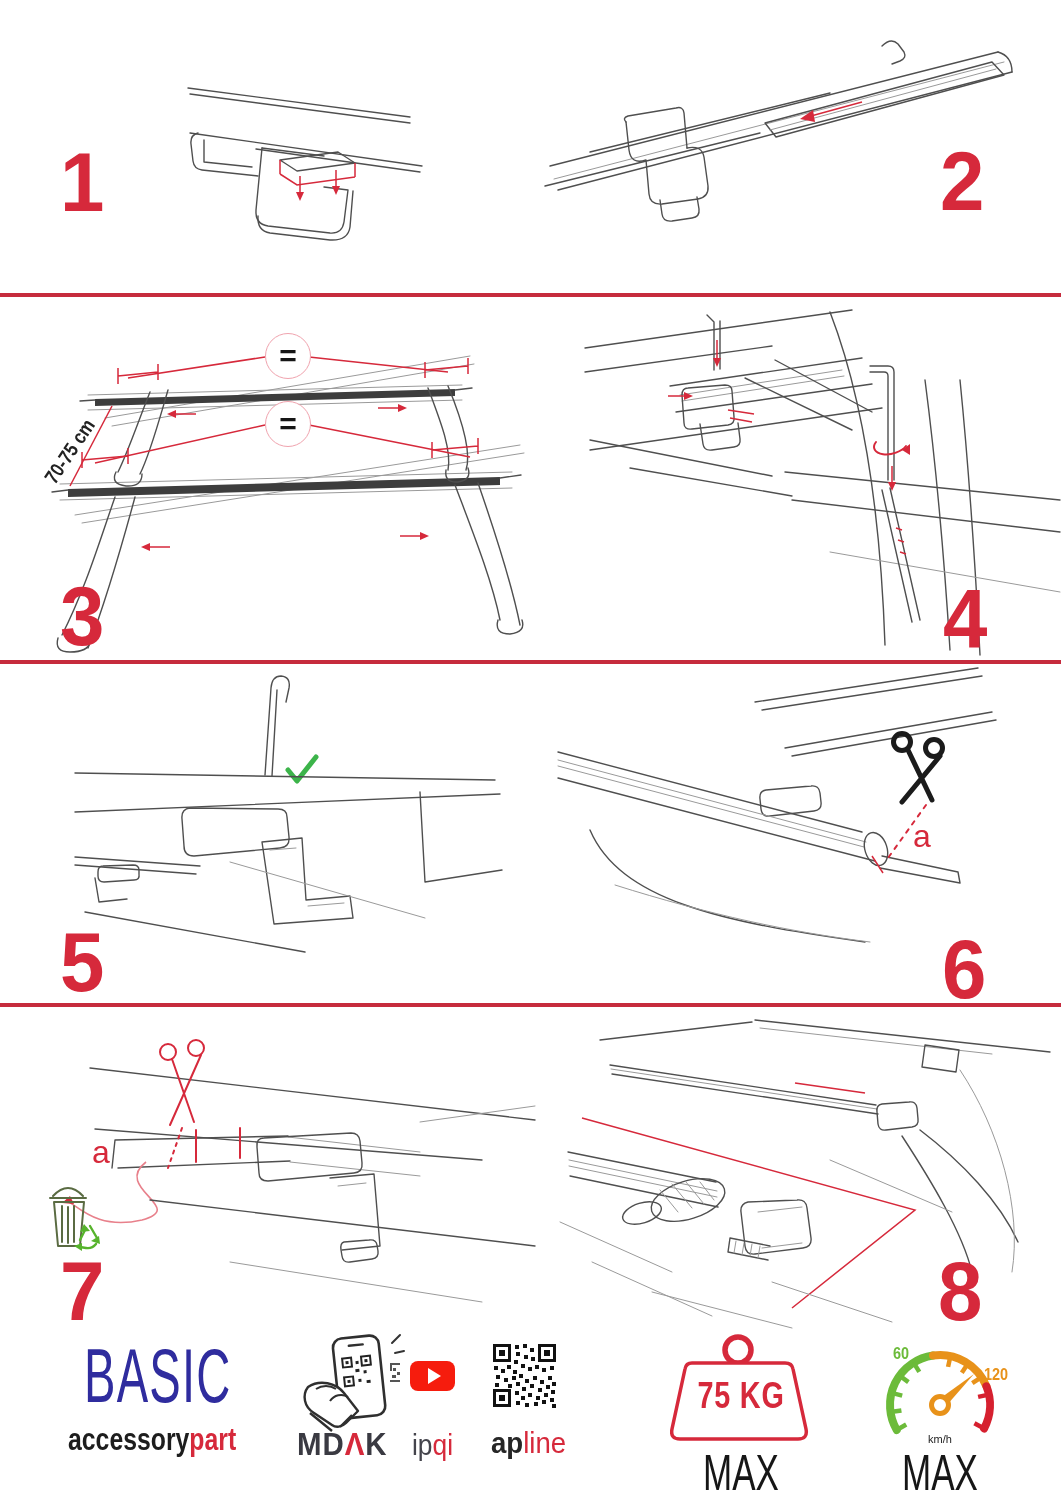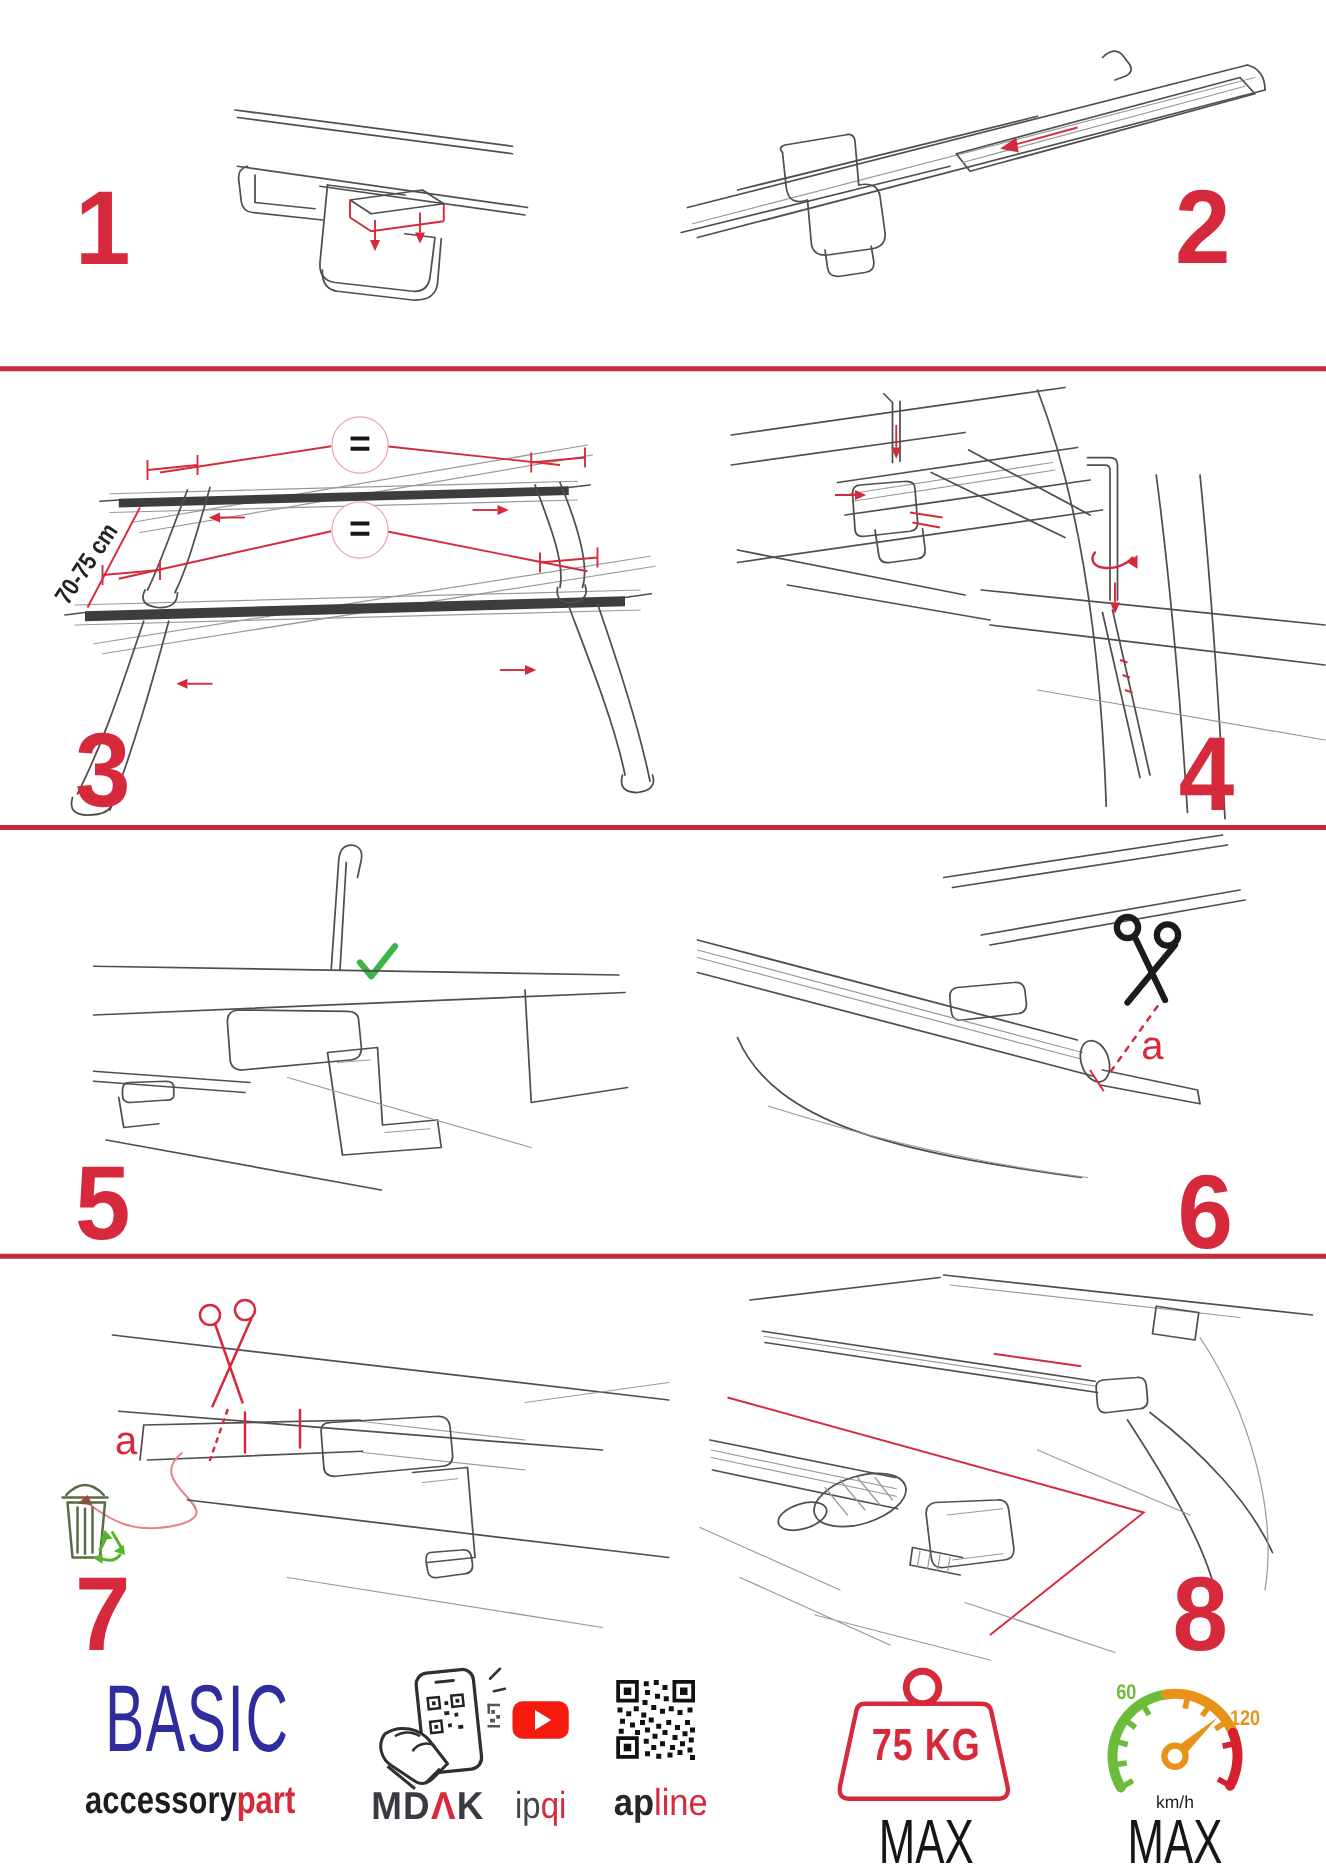--- a/index.html
+++ b/index.html
@@ -51,21 +51,21 @@
       line-height:1;font-weight:700;color:#d6293b;transform:scaleX(0.80);transform-origin:center top;
       letter-spacing:1px;}
   .max1{position:absolute;left:676px;top:1448px;width:130px;text-align:center;font-size:50px;
       line-height:1;font-weight:500;color:#161616;transform:scaleX(0.70);transform-origin:center top;}
   .max2{position:absolute;left:875px;top:1448px;width:130px;text-align:center;font-size:50px;
       line-height:1;font-weight:500;color:#161616;transform:scaleX(0.70);transform-origin:center top;}
   .sp60{position:absolute;left:893px;top:1344px;font-size:17px;font-weight:700;color:#6cbb3a;
       transform:scaleX(0.85);transform-origin:left top;}
   .sp120{position:absolute;left:984px;top:1365px;font-size:17px;font-weight:700;color:#e8921a;
       transform:scaleX(0.85);transform-origin:left top;}
-  .kmh{position:absolute;left:875px;top:1433px;width:130px;text-align:center;font-size:14px;
+  .kmh{position:absolute;left:875px;top:1433px;width:130px;text-align:center;font-size:11px;
       font-weight:500;color:#1d1d1d;}
 </style>
 </head>
 <body>
 
 <div id="page">
 
   <div class="panel" style="left:0;top:0;width:530px;height:293px">
     <svg width="530" height="293" viewBox="0 0 530 293">
       <path class="ln" d="M188,88 L410,117"></path>

